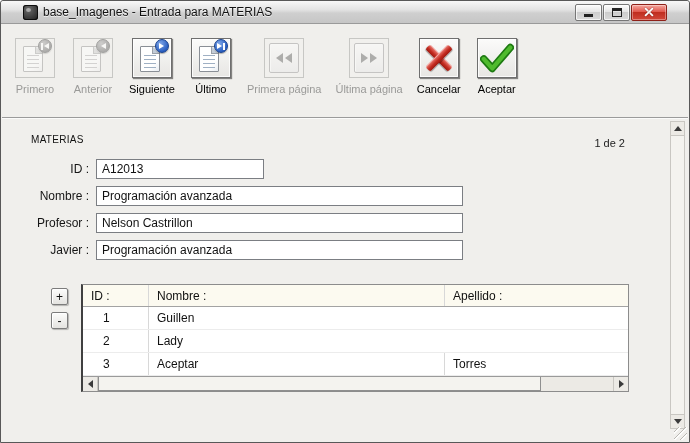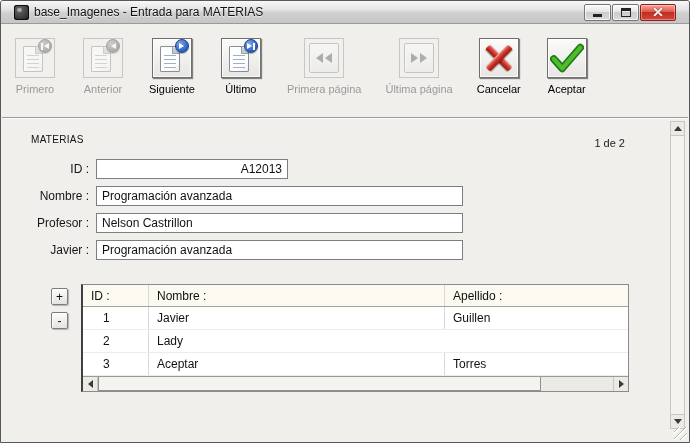--- a/index.html
+++ b/index.html
@@ -4,21 +4,21 @@
 <style>
   *{box-sizing:border-box;margin:0;padding:0;}
   html,body{width:690px;height:443px;}
   body{font-family:"Liberation Sans",sans-serif;background:#fff;}
 
   .window{position:relative;width:690px;height:443px;background:#f0efec;
     border:1px solid #585858;border-radius:3px 3px 0 0;overflow:hidden;}
 
   
   .titlebar{position:absolute;top:0;left:0;right:0;height:23px;display:flex;align-items:center;
-    padding:0 13px;background:linear-gradient(#f8f8f8,#e3e3e3 40%,#cfcfcf 55%,#c6c6c6);
+    padding:0 22px;background:linear-gradient(#f8f8f8,#e3e3e3 40%,#cfcfcf 55%,#c6c6c6);
     border-bottom:1px solid #9a9a9a;border-radius:2px 2px 0 0;}
   .app-icon{width:15px;height:15px;margin-right:5px;border-radius:3px;flex:0 0 auto;
     background:radial-gradient(circle at 35% 30%,#6a6a6a,#1c1c1c);box-shadow:inset 0 0 0 1px #0c0c0c;position:relative;}
   .app-icon::after{content:"";position:absolute;left:3px;top:3px;width:5px;height:4px;border-radius:50%;
     background:rgba(255,255,255,.45);}
   .title{font-size:12px;color:#121212;text-shadow:0 1px 0 rgba(255,255,255,.7);white-space:nowrap;}
   .win-controls{margin-left:auto;display:flex;gap:1px;}
   .win-btn{width:27px;height:17px;display:flex;align-items:center;justify-content:center;
     border:1px solid #767676;border-radius:2px;
     background:linear-gradient(#fdfdfd,#e5e5e5 45%,#cdcdcd 50%,#dadada);
@@ -29,21 +29,21 @@
   .glyph-min{width:9px;height:3px;background:#222;align-self:flex-end;margin-bottom:3px;}
   .glyph-max{width:10px;height:9px;border:1px solid #222;border-top-width:3px;}
   .glyph-x{position:relative;width:11px;height:11px;}
   .glyph-x::before,.glyph-x::after{content:"";position:absolute;left:50%;top:50%;width:11px;height:2px;
     background:#fff;box-shadow:0 0 1px #5c0b06;}
   .glyph-x::before{transform:translate(-50%,-50%) rotate(45deg);}
   .glyph-x::after{transform:translate(-50%,-50%) rotate(-45deg);}
 
   
   .toolbar{position:absolute;top:23px;left:0;right:0;height:93px;display:flex;align-items:flex-start;
-    padding:14px 0 0 12px;gap:24px;}
+    padding:14px 0 0 12px;gap:14px;}
   .tb-item{display:flex;flex-direction:column;align-items:center;min-width:44px;}
   .tb-item.gap{margin-left:0;}
   .tb-box{width:40px;height:40px;display:flex;align-items:center;justify-content:center;
     background:linear-gradient(#fbfbfa,#e7e6e3);border:1px solid #6f6f6f;
     box-shadow:1px 1px 1px rgba(0,0,0,.45), inset 0 0 0 1px rgba(255,255,255,.8);}
   .tb-item.disabled .tb-box{border-color:#c7c7c4;box-shadow:none;background:#f1f0ed;}
   .tb-label{margin-top:5px;font-size:11px;color:#000;white-space:nowrap;}
   .tb-item.disabled .tb-label{color:#9a9a98;}
 
   
@@ -85,21 +85,21 @@
 
   
   .section-title{position:absolute;top:133px;left:30px;font-size:10px;color:#111;letter-spacing:.3px;}
   .record-indicator{position:absolute;top:136px;right:64px;font-size:11px;color:#222;}
 
   .fields{position:absolute;top:154px;left:30px;}
   .field-row{display:flex;align-items:center;height:27px;}
   .f-label{width:58px;text-align:right;margin-right:7px;font-size:12px;color:#151515;white-space:nowrap;}
   .f-input{height:20px;border:1px solid #7b7e83;background:#fff;
     font-family:"Liberation Sans",sans-serif;font-size:12px;padding:1px 5px;outline:none;color:#111;}
-  .f-input.narrow{width:192px;text-align:right;}
+  .f-input.narrow{width:168px;}
   .f-input.wide{width:367px;}
 
   
   .grid-area{position:absolute;left:50px;top:283px;display:flex;}
   .grid-gutter{width:30px;position:relative;}
   .gutter-btn{position:absolute;left:0;width:17px;height:17px;display:flex;align-items:center;justify-content:center;
     font-family:"Liberation Sans",sans-serif;font-size:12px;line-height:1;color:#111;
     background:linear-gradient(#fcfcfb,#e4e3e0);border:1px solid #7c7c7c;border-radius:2px;
     box-shadow:inset 1px 1px 0 #fff, 1px 1px 1px rgba(0,0,0,.25);cursor:default;}
   .gutter-btn.add{top:4px;}
@@ -282,21 +282,20 @@
 
     <div class="grid-wrap">
       <div class="g-row g-head">
         <div class="g-cell">ID :</div>
         <div class="g-cell">Nombre :</div>
         <div class="g-cell">Apellido :</div>
       </div>
 
       <div class="g-row g-body-row">
         <div class="g-cell num">1</div>
-        <div class="g-cell">Javier</div>
         <div class="g-cell">Guillen</div>
       </div>
       <div class="g-row g-body-row">
         <div class="g-cell num">2</div>
         <div class="g-cell">Lady</div>
       </div>
       <div class="g-row g-body-row">
         <div class="g-cell num">3</div>
         <div class="g-cell">Aceptar</div>
         <div class="g-cell">Torres</div>

